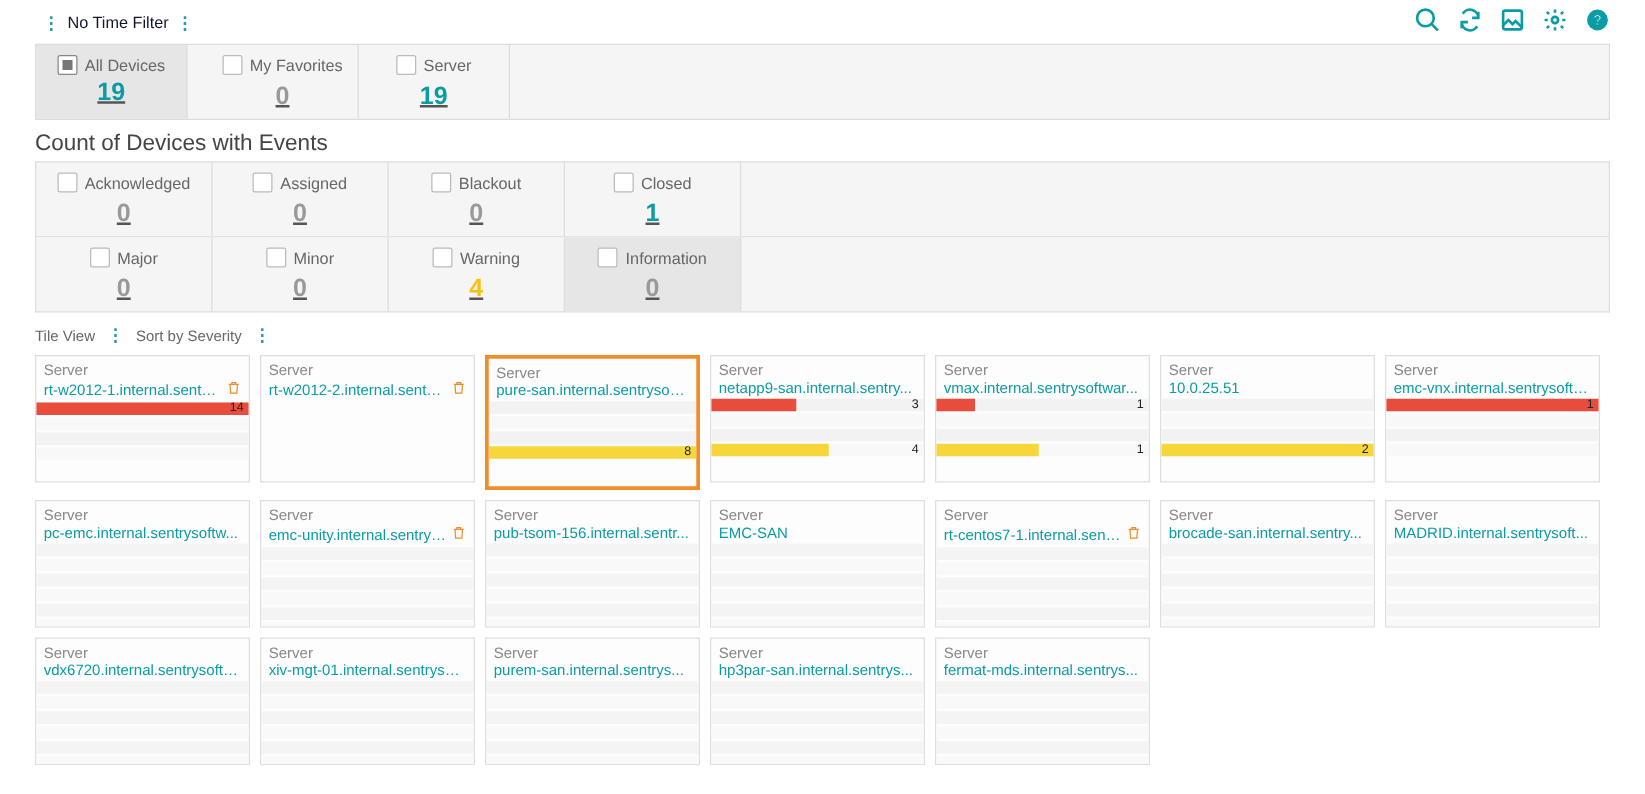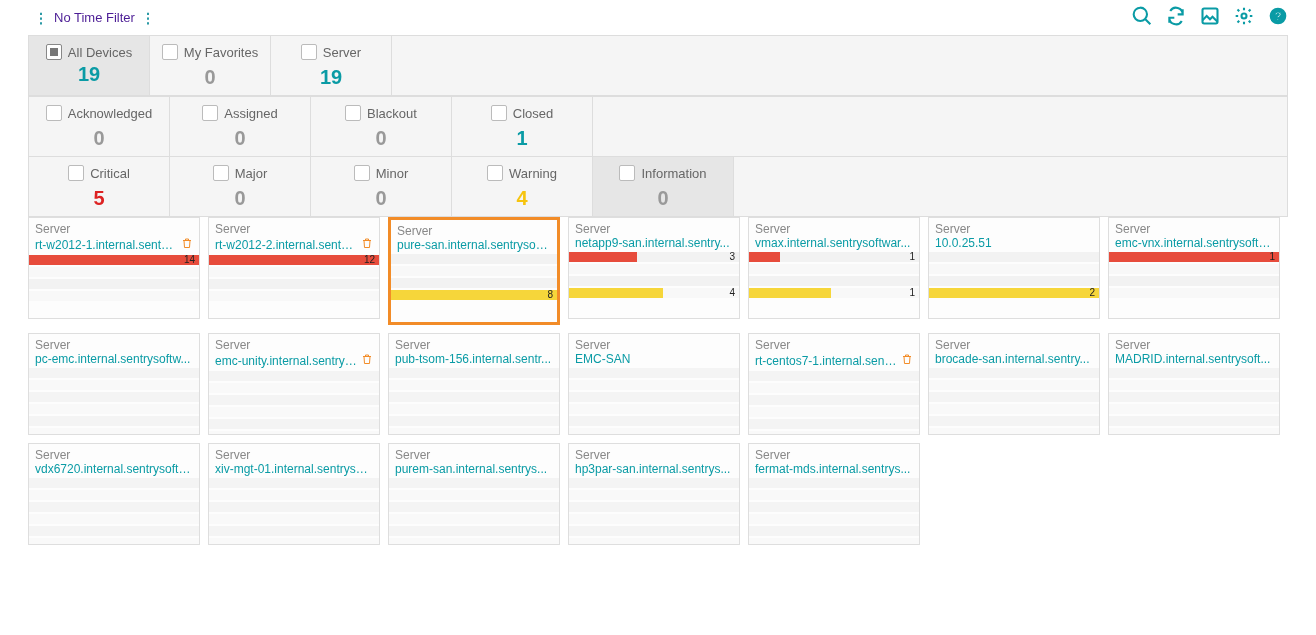--- a/index.html
+++ b/index.html
@@ -28,21 +28,21 @@
     margin-right: 10px;
   }
   .vmenu {
     color: #2c9aa6;
     font-weight: bold;
     font-size: 14px;
     margin: 0 6px;
     cursor: pointer;
   }
   .time-filter {
-    color: #4c1d95;
+    color: #0f172a;
     font-size: 13px;
   }
   .header-spacer { flex: 1; }
   .header-icons {
     display: flex;
     align-items: center;
     gap: 14px;
   }
   .header-icons svg {
     width: 20px;
@@ -50,20 +50,21 @@
     fill: #0a9ba5;
     stroke: #0a9ba5;
     cursor: pointer;
   }
   
   .filter-bar {
     border: 1px solid #ddd;
     background: #f5f5f5;
     display: flex;
     margin: 0 28px;
+    text-decoration: underline;
   }
   .filter-cell {
     width: 112px;
     border-right: 1px solid #ddd;
     padding: 8px 4px 4px 4px;
     text-align: center;
     cursor: pointer;
   }
   .filter-cell.active {
     background: #e6e6e6;
@@ -246,30 +247,31 @@
           </svg>
       </span>
     </div>
   </div>
 
   <div class="filter-bar" id="top-filters">
       <div class="filter-cell active" style="width: 112px;"><div class="filter-cell-header">
           <span class="chk-selected"></span>
           <span>All Devices</span>
         </div><div class="filter-count c-teal">19</div></div>
-      <div class="filter-cell" style="width: 112px;"><div class="filter-cell-header">
+      <div class="filter-cell" style="width: 112px; margin-left: 16px;"><div class="filter-cell-header">
           <span class="chk-empty"></span>
           <span>My Favorites</span>
         </div><div class="filter-count c-grey">0</div></div>
       <div class="filter-cell" style="width: 112px;"><div class="filter-cell-header">
           <span class="chk-empty"></span>
           <span>Server</span>
         </div><div class="filter-count c-teal">19</div></div>
     </div>
 
+  <div class="section-heading">Count of Devices with Events</div>
 
   <div class="filter-bar" id="state-filters" style="border-top:1px solid #ddd;">
       <div class="filter-cell" style="width: 132px;"><div class="filter-cell-header">
           <span class="chk-empty"></span>
           <span>Acknowledged</span>
         </div><div class="filter-count c-grey">0</div></div>
       <div class="filter-cell" style="width: 132px;"><div class="filter-cell-header">
           <span class="chk-empty"></span>
           <span>Assigned</span>
         </div><div class="filter-count c-grey">0</div></div>
@@ -279,40 +281,42 @@
         </div><div class="filter-count c-grey">0</div></div>
       <div class="filter-cell" style="width: 132px;"><div class="filter-cell-header">
           <span class="chk-empty"></span>
           <span>Closed</span>
         </div><div class="filter-count c-teal">1</div></div>
     </div>
 
   <div class="filter-bar" id="severity-filters" style="border-top:none;">
       <div class="filter-cell" style="width: 132px;"><div class="filter-cell-header">
           <span class="chk-empty"></span>
-          <span>Critical</span>
-        </div><div class="filter-count c-red">5</div></div>
-      <div class="filter-cell" style="width: 132px;"><div class="filter-cell-header">
-          <span class="chk-empty"></span>
           <span>Major</span>
         </div><div class="filter-count c-grey">0</div></div>
       <div class="filter-cell" style="width: 132px;"><div class="filter-cell-header">
           <span class="chk-empty"></span>
           <span>Minor</span>
         </div><div class="filter-count c-grey">0</div></div>
       <div class="filter-cell" style="width: 132px;"><div class="filter-cell-header">
           <span class="chk-empty"></span>
           <span>Warning</span>
         </div><div class="filter-count c-yellow">4</div></div>
       <div class="filter-cell active" style="width: 132px;"><div class="filter-cell-header">
           <span class="chk-empty"></span>
           <span>Information</span>
         </div><div class="filter-count c-grey">0</div></div>
     </div>
 
+  <div class="view-ctrl">
+    <span>Tile View</span>
+    <span class="vmenu">⋮</span>
+    <span>Sort by Severity</span>
+    <span class="vmenu">⋮</span>
+  </div>
 
   <div class="tiles-wrap">
     <div class="tiles" id="tiles">
         <div class="tile">
           <div class="tile-head">Server</div>
           <div class="tile-link">
             <span class="name">rt-w2012-1.internal.sentry...</span>
             <span class="trash-icon"><svg viewBox="0 0 24 24">
                 <path d="M4 7h16M9 7V4h6v3M6 7l1 14h10l1-14" fill="none" stroke="#f28c28" stroke-width="2"></path>
               </svg></span>
@@ -328,29 +332,20 @@
           </div>
         </div>
         <div class="tile">
           <div class="tile-head">Server</div>
           <div class="tile-link">
             <span class="name">rt-w2012-2.internal.sentry...</span>
             <span class="trash-icon"><svg viewBox="0 0 24 24">
                 <path d="M4 7h16M9 7V4h6v3M6 7l1 14h10l1-14" fill="none" stroke="#f28c28" stroke-width="2"></path>
               </svg></span>
           </div>
-          <div class="bars">
-            <div class="bar-row" style="background: rgb(242, 242, 242);">
-              <div class="bar-fill fill-red" style="width: 100%;"></div>
-              <div class="bar-count">12</div>
-            </div>
-            <div class="bar-row" style="background: rgb(248, 248, 248);"></div>
-            <div class="bar-row" style="background: rgb(242, 242, 242);"></div>
-            <div class="bar-row" style="background: rgb(248, 248, 248);"></div>
-          </div>
         </div>
         <div class="tile selected">
           <div class="tile-head">Server</div>
           <div class="tile-link">
             <span class="name">pure-san.internal.sentrysoft...</span>
           </div>
           <div class="bars">
             <div class="bar-row" style="background: rgb(242, 242, 242);"></div>
             <div class="bar-row" style="background: rgb(248, 248, 248);"></div>
             <div class="bar-row" style="background: rgb(242, 242, 242);"></div>

